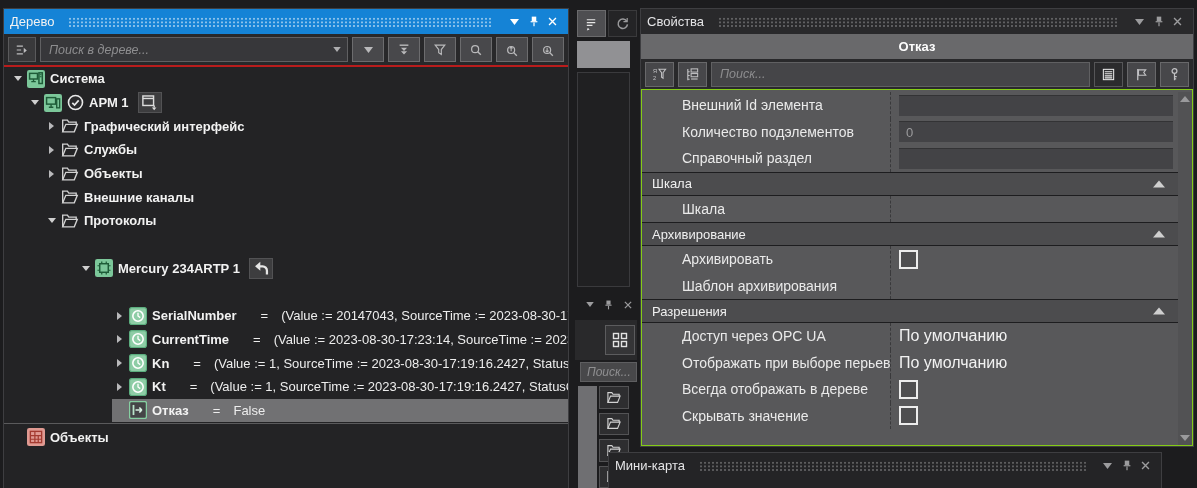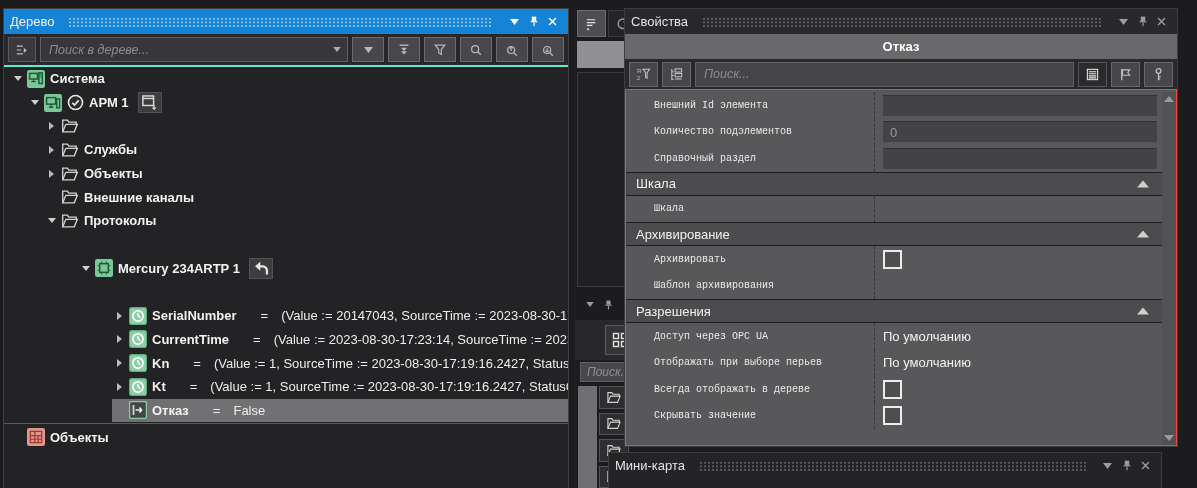--- a/index.html
+++ b/index.html
@@ -13,21 +13,21 @@
   .phead{height:25px;display:flex;align-items:center;padding:0 6px;box-sizing:border-box;}
   .phead .ptitle{font-size:13px;color:#f2f2f2;white-space:nowrap;}
   .dots{flex:1;height:11px;margin:2px 12px 0 14px;
     background-image:radial-gradient(rgba(255,255,255,0.5) 0.8px,transparent 0.9px);
     background-size:4px 3.6px;}
   .dots.gray{background-image:radial-gradient(rgba(255,255,255,0.26) 0.8px,transparent 0.9px);}
   .wbtn{width:19px;height:17px;display:flex;align-items:center;justify-content:center;color:#fff;cursor:default;}
   .graybtns .wbtn{color:#9c9c9e;}
 
   
-  .tree-panel{left:3px;top:8px;width:566px;bottom:0;background:#5eead4;border:1px solid #3e3e41;border-bottom:none;}
+  .tree-panel{left:3px;top:8px;width:566px;bottom:0;background:#b91c1c;border:1px solid #3e3e41;border-bottom:none;}
   .tree-head{background:#1583d6;}
   .tree-toolbar{height:31px;display:flex;align-items:center;gap:4px;padding:2px 4px;background:#28282a;box-sizing:border-box;}
   .tbtn-sq{width:28px;height:25px;background:#39393b;border:1px solid #5a5a5c;color:#bdbdbf;
     display:flex;align-items:center;justify-content:center;box-sizing:border-box;}
   .tbtn-tool{width:32px;height:25px;background:#48484b;border:1px solid #6c6c6e;color:#b9b9bb;
     display:flex;align-items:center;justify-content:center;box-sizing:border-box;}
   .searchgrp{flex:1;display:flex;align-items:stretch;background:#37373a;border:1px solid #606062;height:25px;box-sizing:border-box;}
   .searchgrp input{flex:1;background:transparent;border:none;outline:none;color:#d8d8d8;
     font-family:"Liberation Sans",sans-serif;font-size:12.5px;font-style:italic;padding:0 8px;}
   .searchgrp input::placeholder{color:#8d8d8f;}
@@ -63,40 +63,40 @@
   .mid-search{position:absolute;top:362px;left:8px;right:0;height:20px;background:#48484a;border:1px solid #5e5e60;box-sizing:border-box;display:flex;align-items:center;overflow:hidden;}
   .mid-search input{width:80px;background:transparent;border:none;outline:none;color:#8f8f91;
     font-family:"Liberation Sans",sans-serif;font-size:12px;font-style:italic;padding:0 6px;}
   .mid-search input::placeholder{color:#8f8f91;}
   .pal-strip{position:absolute;top:386px;bottom:0;left:6px;width:19px;background:#6f6f72;}
   .palette{position:absolute;top:386px;left:27px;right:0;bottom:0;display:flex;flex-direction:column;gap:4px;}
   .pal-item{width:30px;height:25px;background:#2e2e30;border:1px solid #535355;display:flex;align-items:center;justify-content:center;box-sizing:border-box;}
   .pal-icon{width:16px;height:15px;}
 
   
-  .props{left:624px;top:8px;width:554px;height:439px;background:#ef4444;border:1px solid #3e3e41;}
+  .props{left:640px;top:8px;width:554px;height:439px;background:#84cc16;border:1px solid #3e3e41;}
   .props-head{background:#29292b;}
   .props-head .ptitle{color:#e4e4e6;}
   .objectbar{height:25px;background:#69696b;display:flex;align-items:center;justify-content:center;}
   .objectbar span{font-size:13px;font-weight:700;color:#fdfdfd;}
   .props-toolbar{height:30px;display:flex;align-items:center;gap:4px;padding:2px 4px;background:#29292b;box-sizing:border-box;}
   .pt-btn{width:29px;height:25px;background:#47474a;border:1px solid #68686a;color:#c2c2c4;
     display:flex;align-items:center;justify-content:center;box-sizing:border-box;}
   .pt-btn.pressed{background:#2b2b2d;border-color:#565658;color:#ececec;}
   .props-grid{position:absolute;top:81px;left:1px;right:1px;bottom:1px;background:#58585a;overflow:hidden;}
   .grid-rows{position:absolute;top:2px;left:0;right:14px;bottom:0;}
   .prow{height:26.5px;display:flex;align-items:stretch;}
-  .plabel{flex:0 0 248px;display:flex;align-items:center;padding-left:28px;box-sizing:border-box;
-    font-size:10px;color:#eaeaea;white-space:nowrap;overflow:hidden;font-family:Liberation Mono, monospace;}
+  .plabel{flex:0 0 248px;display:flex;align-items:center;padding-left:40px;box-sizing:border-box;
+    font-size:14px;color:#eaeaea;white-space:nowrap;overflow:hidden;}
   .pvalue{flex:1;display:flex;align-items:center;border-left:1px dashed #39393b;padding-left:8px;min-width:0;}
   .pinput{flex:1;height:21px;margin-right:5px;background:#434346;border-top:1px solid #333335;
     display:flex;align-items:center;box-sizing:border-box;}
   .pinput span{font-size:13px;color:#9b9b9d;padding-left:7px;}
   .pcheck{width:15px;height:15px;border:2px solid #ececec;background:#4e4e50;box-sizing:content-box;}
-  .ptext{font-size:13px;color:#f2f2f2;}
+  .ptext{font-size:16px;color:#f2f2f2;}
   .psection{height:24px;background:#4c4c4e;border-top:1px solid #1d1d1f;border-bottom:1px solid #1d1d1f;
     display:flex;align-items:center;justify-content:space-between;padding:0 13px 0 10px;box-sizing:border-box;}
   .psec-label{font-size:13px;color:#f0f0f0;}
   .scrollcol{position:absolute;top:2px;right:0;width:14px;bottom:0;background:#525254;
     display:flex;flex-direction:column;justify-content:space-between;align-items:center;padding:4px 0;box-sizing:border-box;}
   .scr-arrow{width:0;height:0;}
   .scr-up{border-bottom:6px solid #9a9a9c;border-left:5px solid transparent;border-right:5px solid transparent;}
   .scr-down{border-top:6px solid #9a9a9c;border-left:5px solid transparent;border-right:5px solid transparent;}
 
   
@@ -235,20 +235,21 @@
         <span class="tr-in">
           <span class="expander exp-closed">
             <i></i>
           </span>
           <span class="ticon">
             <svg viewBox="0 0 16 16" width="100%" height="100%">
               <path d="M1.5 13.2V2.8h4.2l1.2 1.7h6.6v2" fill="none" stroke="#d2d2d2" stroke-width="1.2"></path>
               <path d="M1.5 13.2 4.3 6.5h10.2l-2.7 6.7z" fill="none" stroke="#d2d2d2" stroke-width="1.2"></path>
             </svg>
           </span>
+          <span class="tlabel">Графический интерфейс</span>
         </span>
       </div>
       <div class="trow">
         <span class="tr-indent" style="width: 40px;"></span>
         <span class="tr-in">
           <span class="expander exp-closed">
             <i></i>
           </span>
           <span class="ticon">
             <svg viewBox="0 0 16 16" width="100%" height="100%">

